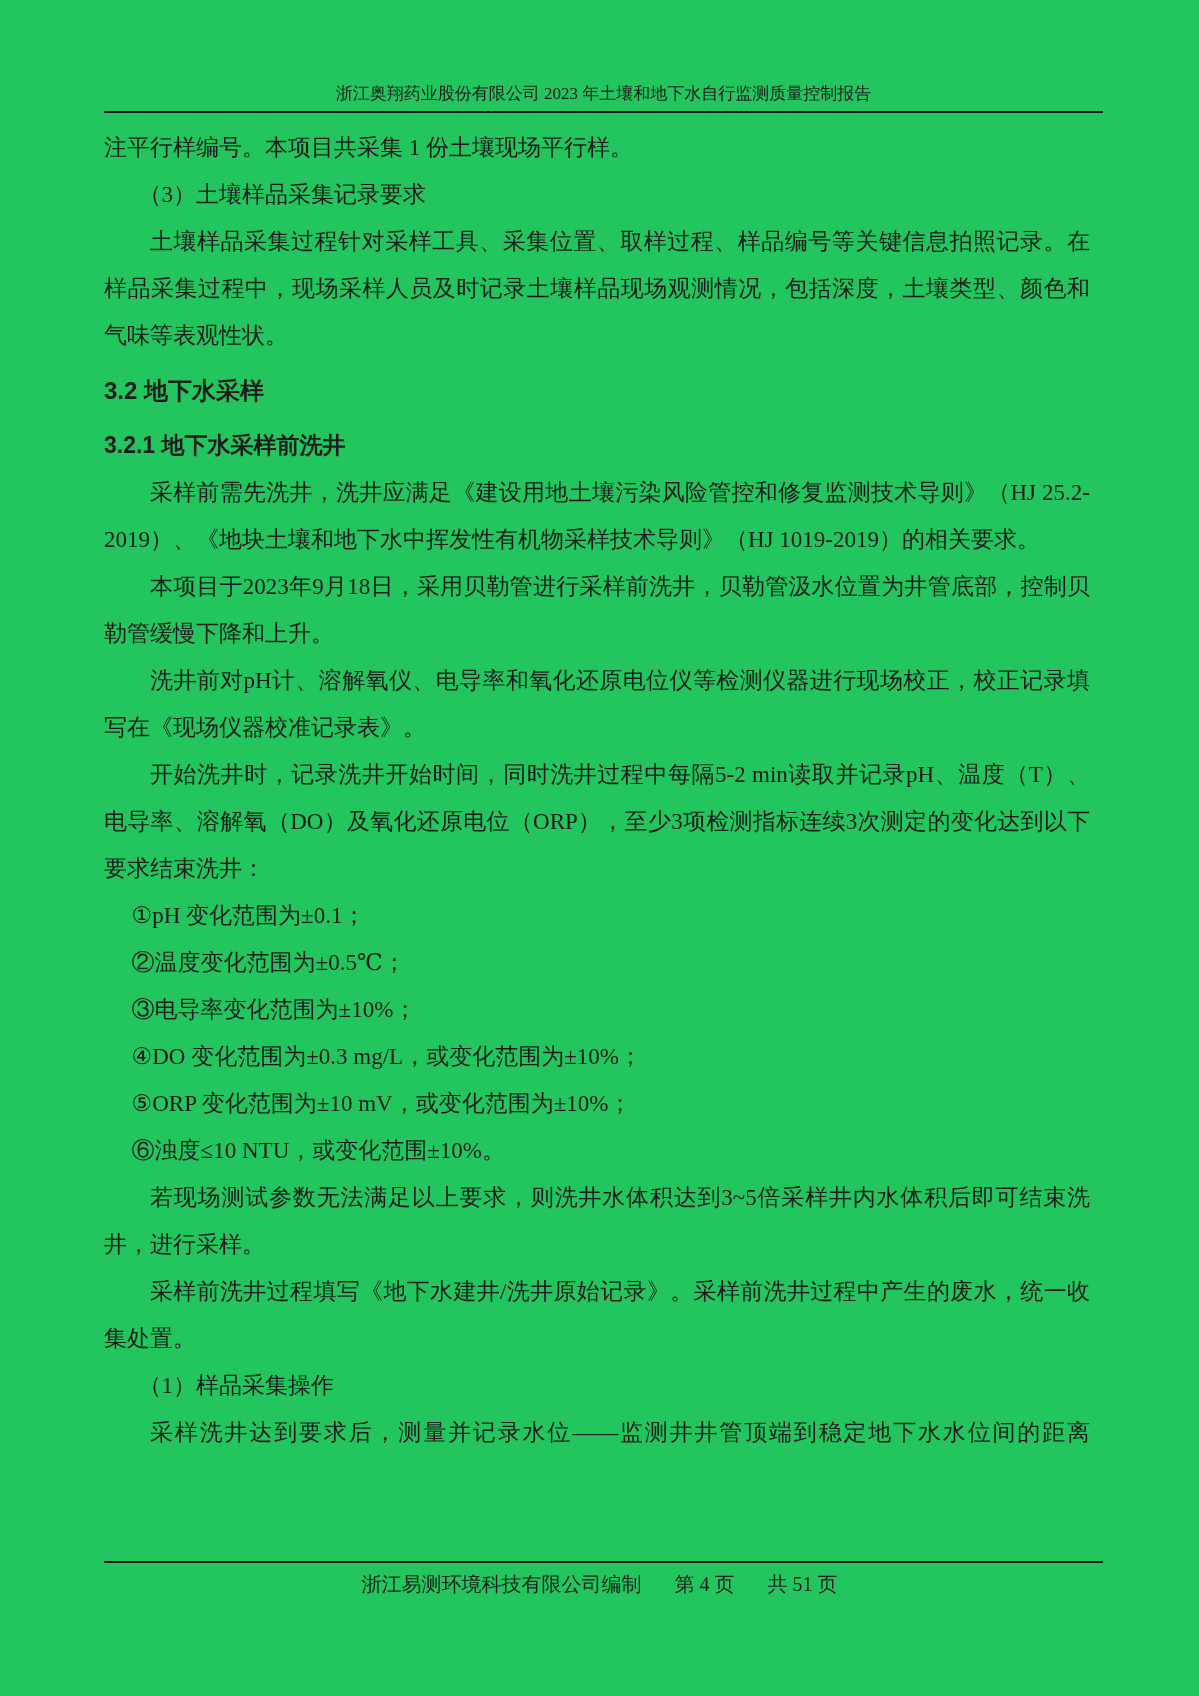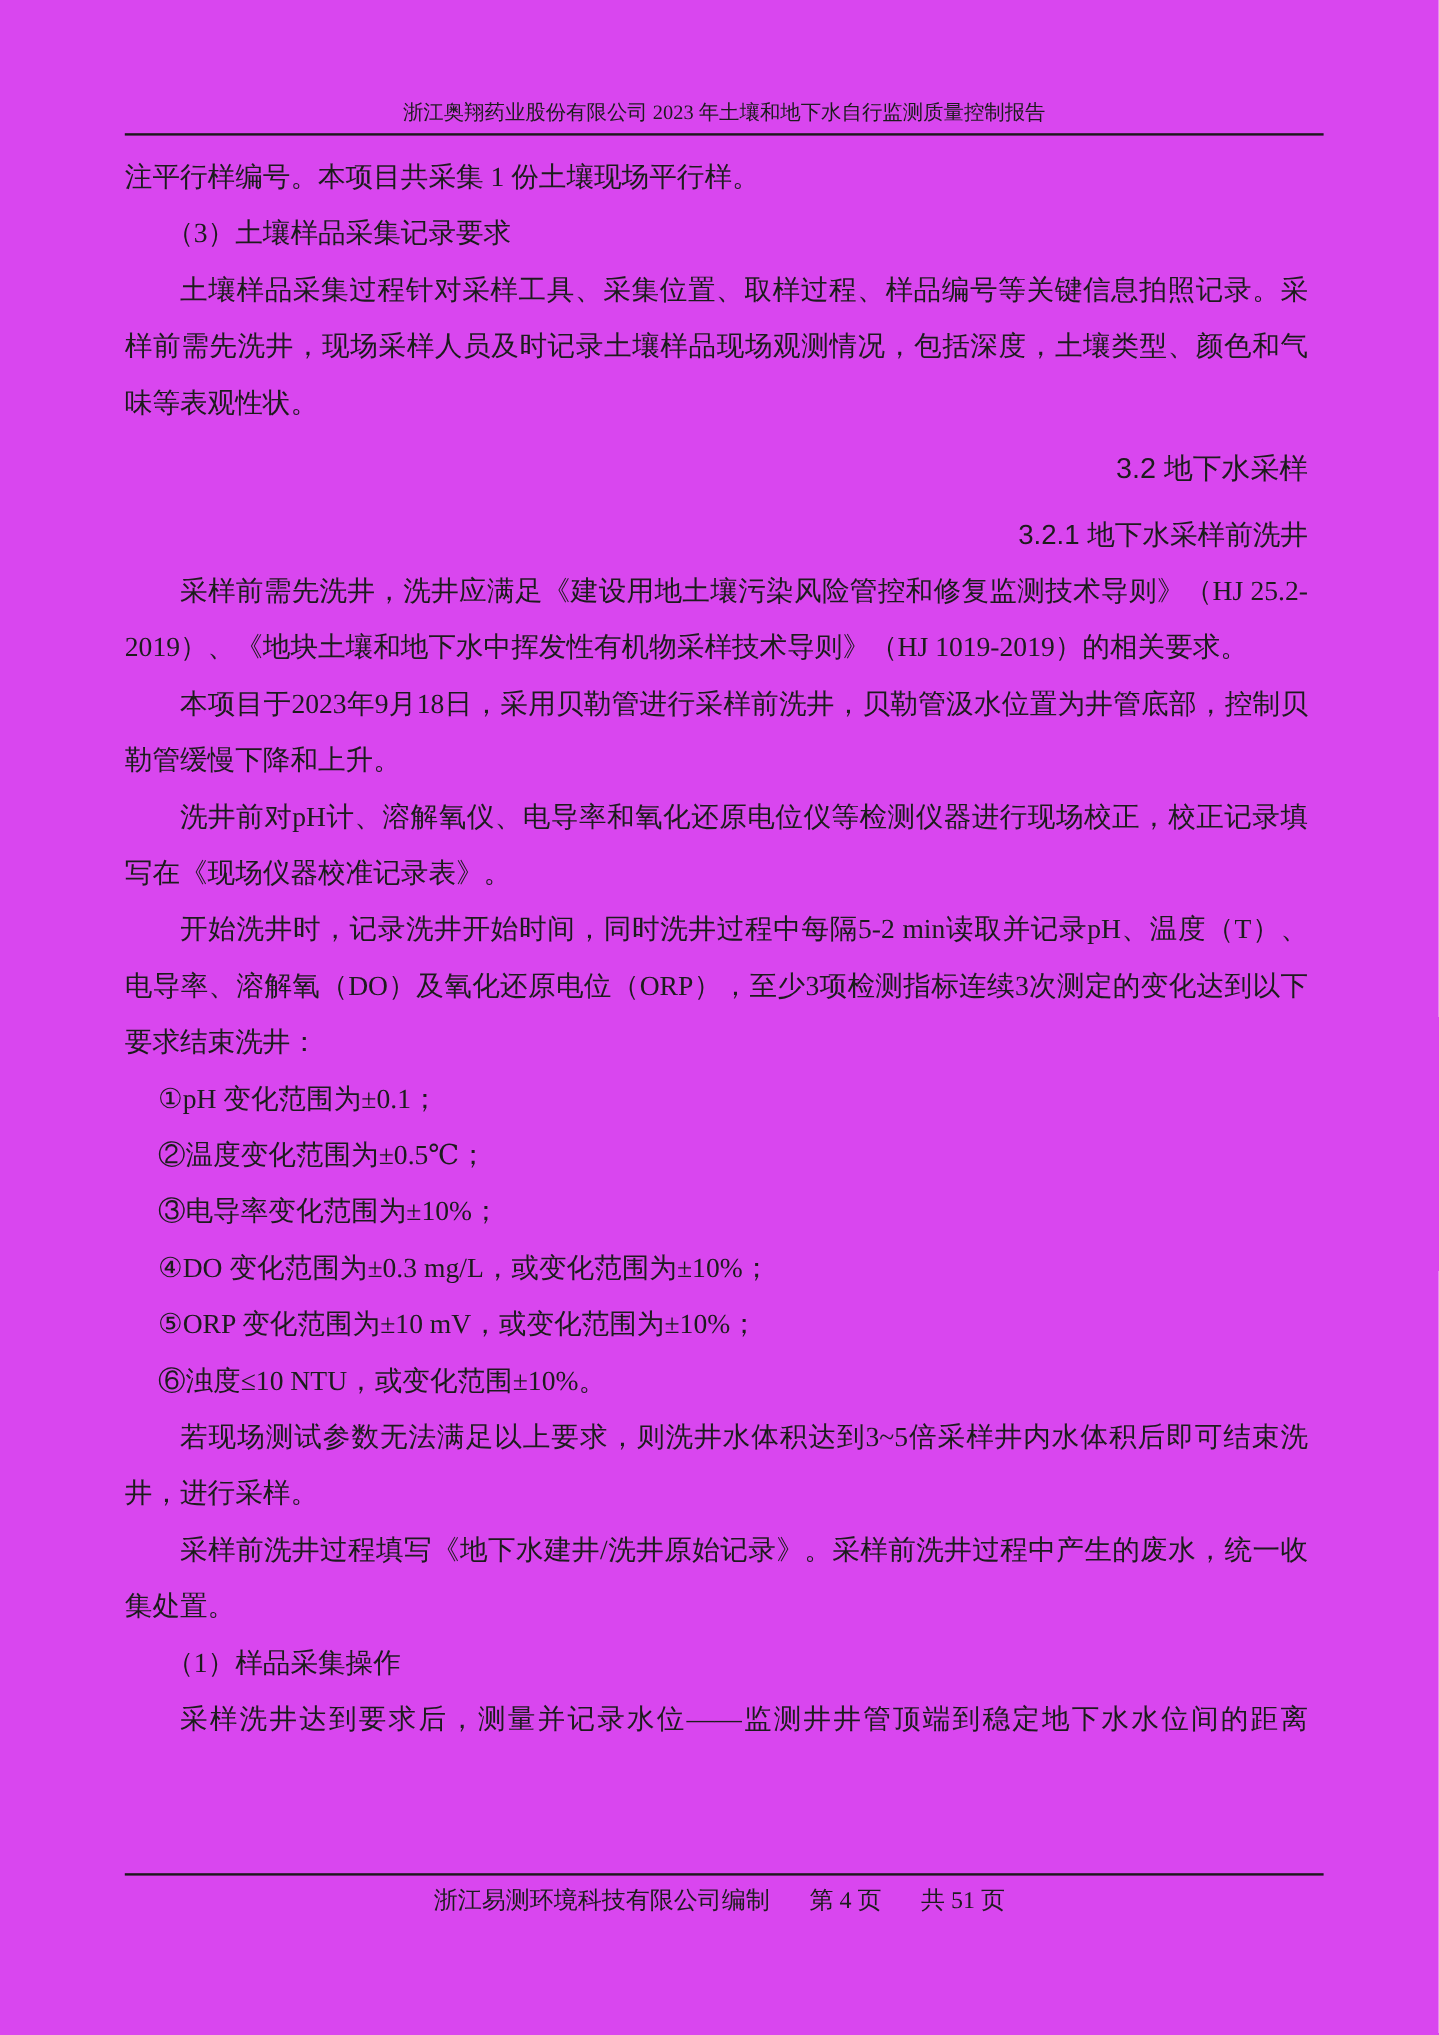--- a/index.html
+++ b/index.html
@@ -1,20 +1,20 @@
 <!DOCTYPE html>
 <html><head>
 <meta charset="utf-8">
 <style>
   html, body { margin: 0; padding: 0; background: #ffffff; }
   .page {
     position: relative;
     width: 1199px;
     height: 1696px;
-    background: #d946ef;
+    background: #22c55e;
     color: #1a1a1a;
     font-family: "Liberation Serif", "DejaVu Serif", serif;
     overflow: hidden;
   }
   .header {
     position: absolute;
     top: 84px;
     left: 104px;
     right: 96px;
     text-align: center;
@@ -38,22 +38,22 @@
     text-justify: inter-ideograph;
     color: #1c1c1c;
   }
   p.body     { text-indent: 2em; }
   p.noindent { text-indent: 0; text-align: left; }
   p.subitem  { text-indent: 1.5em; text-align: left; }
   p.circled  { text-indent: 1.2em; text-align: left; }
   p.fill     { text-align-last: justify; }
   p.h2, p.h3 {
     font-family: "Liberation Sans", "DejaVu Sans", sans-serif;
-    font-weight: normal;
-    text-align: right;
+    font-weight: bold;
+    text-align: left;
     text-indent: 0;
     margin-top: 8px;
   }
   p.h2 { font-size: 24px; }
   p.h3 { font-size: 23px; }
   .footer-rule {
     position: absolute;
     top: 1561px;
     left: 104px;
     right: 96px;
@@ -77,21 +77,21 @@
 
 <div class="page">
 
   <div class="header">
     <span>浙江奥翔药业股份有限公司 2023 年土壤和地下水自行监测质量控制报告</span>
   </div>
 
   <div class="content">
     <p class="noindent">注平行样编号。本项目共采集 1 份土壤现场平行样。</p>
     <p class="subitem">（3）土壤样品采集记录要求</p>
-    <p class="body">土壤样品采集过程针对采样工具、采集位置、取样过程、样品编号等关键信息拍照记录。采样前需先洗井，现场采样人员及时记录土壤样品现场观测情况，包括深度，土壤类型、颜色和气味等表观性状。</p>
+    <p class="body">土壤样品采集过程针对采样工具、采集位置、取样过程、样品编号等关键信息拍照记录。在样品采集过程中，现场采样人员及时记录土壤样品现场观测情况，包括深度，土壤类型、颜色和气味等表观性状。</p>
     <p class="h2">3.2 地下水采样</p>
     <p class="h3">3.2.1 地下水采样前洗井</p>
     <p class="body">采样前需先洗井，洗井应满足《建设用地土壤污染风险管控和修复监测技术导则》（HJ 25.2-2019）、《地块土壤和地下水中挥发性有机物采样技术导则》（HJ 1019-2019）的相关要求。</p>
     <p class="body">本项目于2023年9月18日，采用贝勒管进行采样前洗井，贝勒管汲水位置为井管底部，控制贝勒管缓慢下降和上升。</p>
     <p class="body">洗井前对pH计、溶解氧仪、电导率和氧化还原电位仪等检测仪器进行现场校正，校正记录填写在《现场仪器校准记录表》。</p>
     <p class="body">开始洗井时，记录洗井开始时间，同时洗井过程中每隔5-2 min读取并记录pH、温度（T）、电导率、溶解氧（DO）及氧化还原电位（ORP），至少3项检测指标连续3次测定的变化达到以下要求结束洗井：</p>
     <p class="circled">①pH 变化范围为±0.1；</p>
     <p class="circled">②温度变化范围为±0.5℃；</p>
     <p class="circled">③电导率变化范围为±10%；</p>
     <p class="circled">④DO 变化范围为±0.3 mg/L，或变化范围为±10%；</p>

